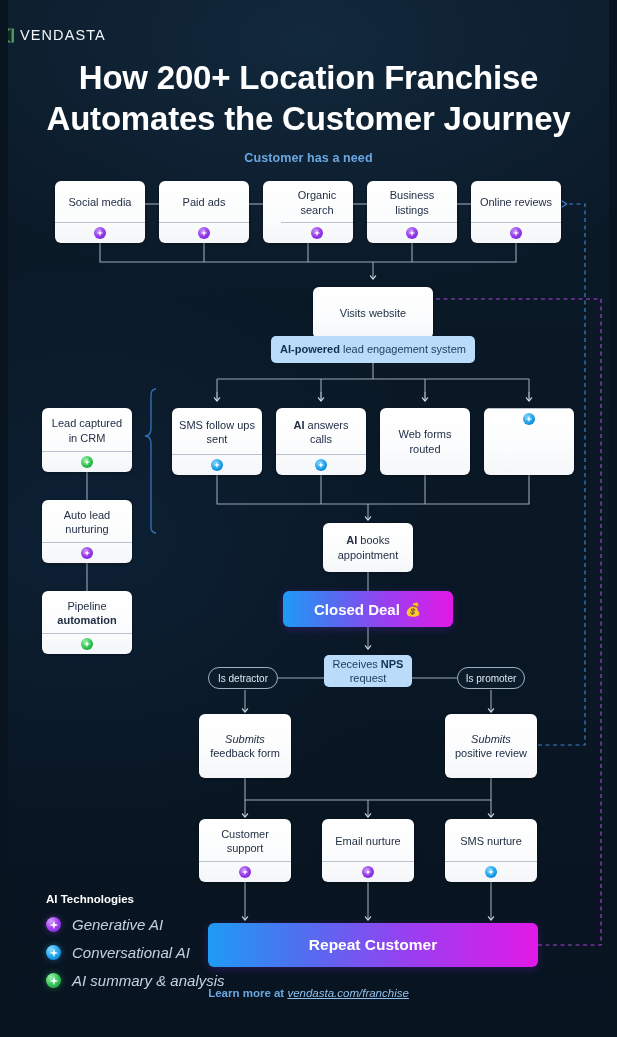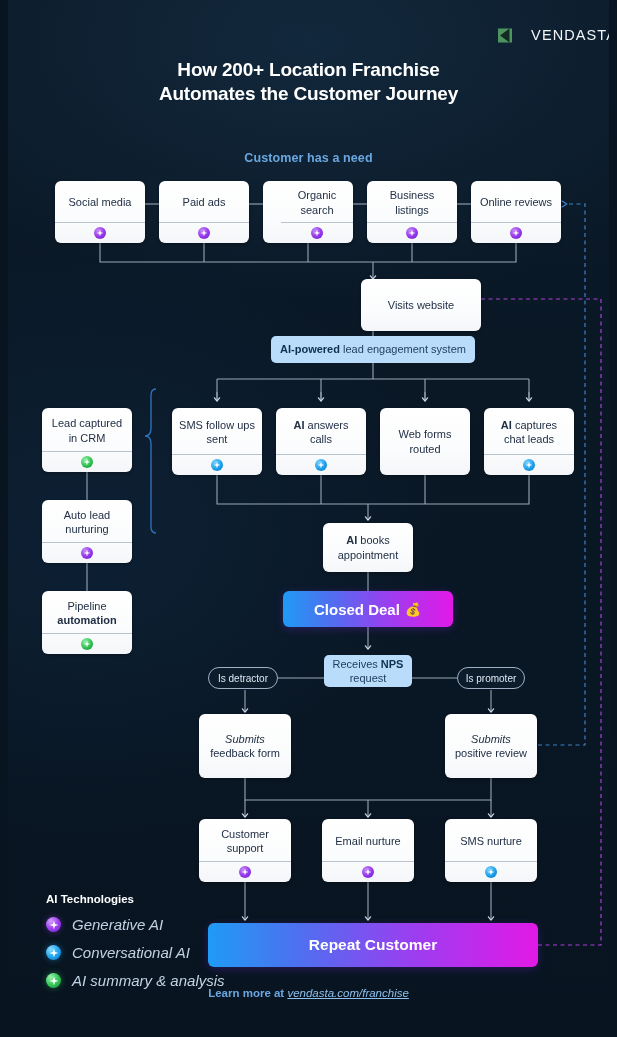--- a/index.html
+++ b/index.html
@@ -22,30 +22,30 @@
     position:absolute;left:0;top:0;width:617px;height:1037px;
     box-sizing:border-box;
     border-left:8px solid #081420;border-right:8px solid #081420;
     pointer-events:none;
   }
   svg.links{position:absolute;left:0;top:0;width:617px;height:1037px;overflow:visible;}
 
   
   .logo{
     position:absolute;left:0;right:0;top:27px;
-    display:flex;align-items:center;justify-content:flex-end;gap:18px;
+    display:flex;align-items:center;justify-content:flex-start;gap:5px;
   }
   .logo-mark{width:15px;height:15px;position:relative;display:block;}
   .logo-text{
     color:#f2f6f8;font-size:14.5px;letter-spacing:1.1px;font-weight:500;
   }
   .title{
     position:absolute;left:0;right:0;top:58px;
     text-align:center;color:#ffffff;
-    font-size:19px;font-weight:bold;line-height:1.24;
+    font-size:33px;font-weight:bold;line-height:1.24;
     letter-spacing:-0.2px;
   }
   .subtitle{
     position:absolute;left:0;right:0;top:151px;
     text-align:center;color:#6aa7e0;font-size:12.5px;font-weight:bold;
     letter-spacing:0.1px;
   }
 
   
   .node{
@@ -279,21 +279,21 @@
     <div class="label">Online reviews</div>
     <div class="badge-row">
       <span class="badge purple">
         <svg width="7" height="7" viewBox="0 0 10 10">
             <path d="M5,0 L6.1,3.9 L10,5 L6.1,6.1 L5,10 L3.9,6.1 L0,5 L3.9,3.9 Z" fill="#fff"></path>
           </svg>
       </span>
     </div>
   </div>
 
-  <div class="node" style="left:313px;top:279px;width:120px;height:52px;margin-left:48px;">
+  <div class="node" style="left:313px;top:287px;width:120px;height:52px;">
     <div class="label">Visits website</div>
   </div>
 
   <div class="pill-blue" style="left:271px;top:336px;width:204px;height:27px;">
     <span><b>AI-powered</b><span> lead engagement system</span></span>
   </div>
 
   <div class="node has-badge" style="left:42px;top:408px;width:90px;height:64px;">
     <div class="label">Lead captured in CRM</div>
     <div class="badge-row">
@@ -351,23 +351,20 @@
           </svg>
       </span>
     </div>
   </div>
 
   <div class="node" style="left:380px;top:408px;width:90px;height:67px;">
     <div class="label">Web forms routed</div>
   </div>
 
   <div class="node has-badge" style="left:484px;top:408px;width:90px;height:67px;">
-    <div class="label">
-      <span><b>AI</b> <span>captures chat leads</span></span>
-    </div>
     <div class="badge-row">
       <span class="badge blue">
         <svg width="7" height="7" viewBox="0 0 10 10">
             <path d="M5,0 L6.1,3.9 L10,5 L6.1,6.1 L5,10 L3.9,6.1 L0,5 L3.9,3.9 Z" fill="#fff"></path>
           </svg>
       </span>
     </div>
   </div>
 
   <div class="node" style="left:323px;top:523px;width:90px;height:49px;">

